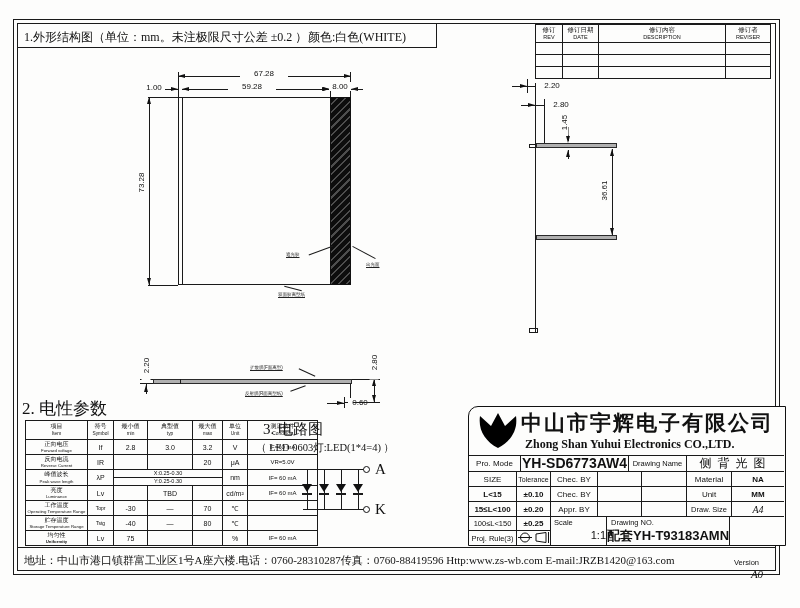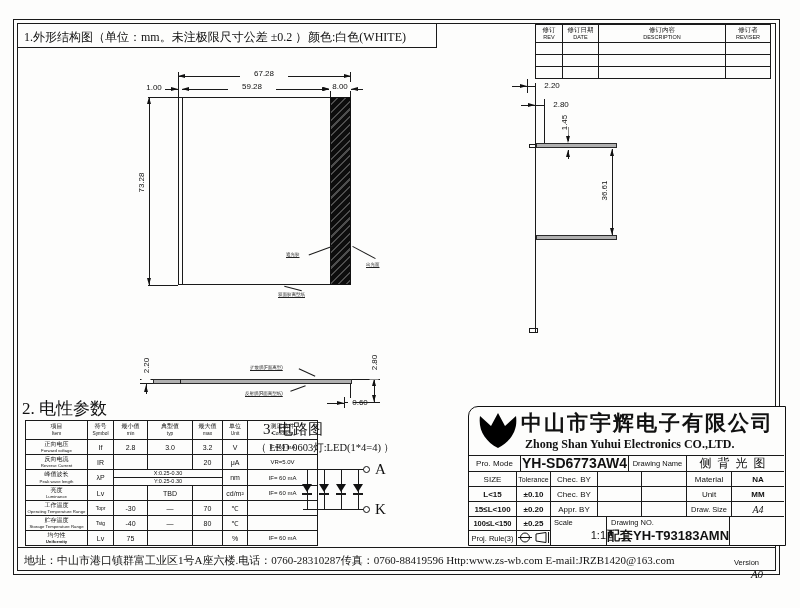--- a/index.html
+++ b/index.html
@@ -384,21 +384,21 @@
       </div>
     <div class="tb-cell tb-lab" style="left:48px;top:80px;width:34px;height:15px;font-weight:600;text-align:center;">
         <span>±0.10</span>
       </div>
     <div class="tb-cell tb-lab" style="left:0;top:95px;width:48px;height:15px;font-weight:600;">
         <span>15≤L&lt;100</span>
       </div>
     <div class="tb-cell tb-lab" style="left:48px;top:95px;width:34px;height:15px;font-weight:600;justify-content:center;">
         <span>±0.20</span>
       </div>
-    <div class="tb-cell tb-lab" style="left:0;top:110px;width:48px;height:14px;font-weight:700;font-size:7.5px;justify-content:center;">
+    <div class="tb-cell tb-lab" style="left:0;top:110px;width:48px;height:14px;font-weight:400;font-size:7.5px;justify-content:center;">
         <span>100≤L&lt;150</span>
       </div>
     <div class="tb-cell tb-lab" style="left:48px;top:110px;width:34px;height:14px;font-weight:600;">
         <span>±0.25</span>
       </div>
     <div class="tb-cell tb-lab" style="left:0;top:124px;width:48px;height:14px;font-size:7.5px;border-bottom:none;">
         <span>Proj. Rule(3)</span>
       </div>
     <div class="tb-cell" style="left:48px;top:124px;width:34px;height:14px;border-bottom:none;">
       <svg width="32" height="13" viewBox="0 0 32 13" style="display:block;margin:0 auto;">

